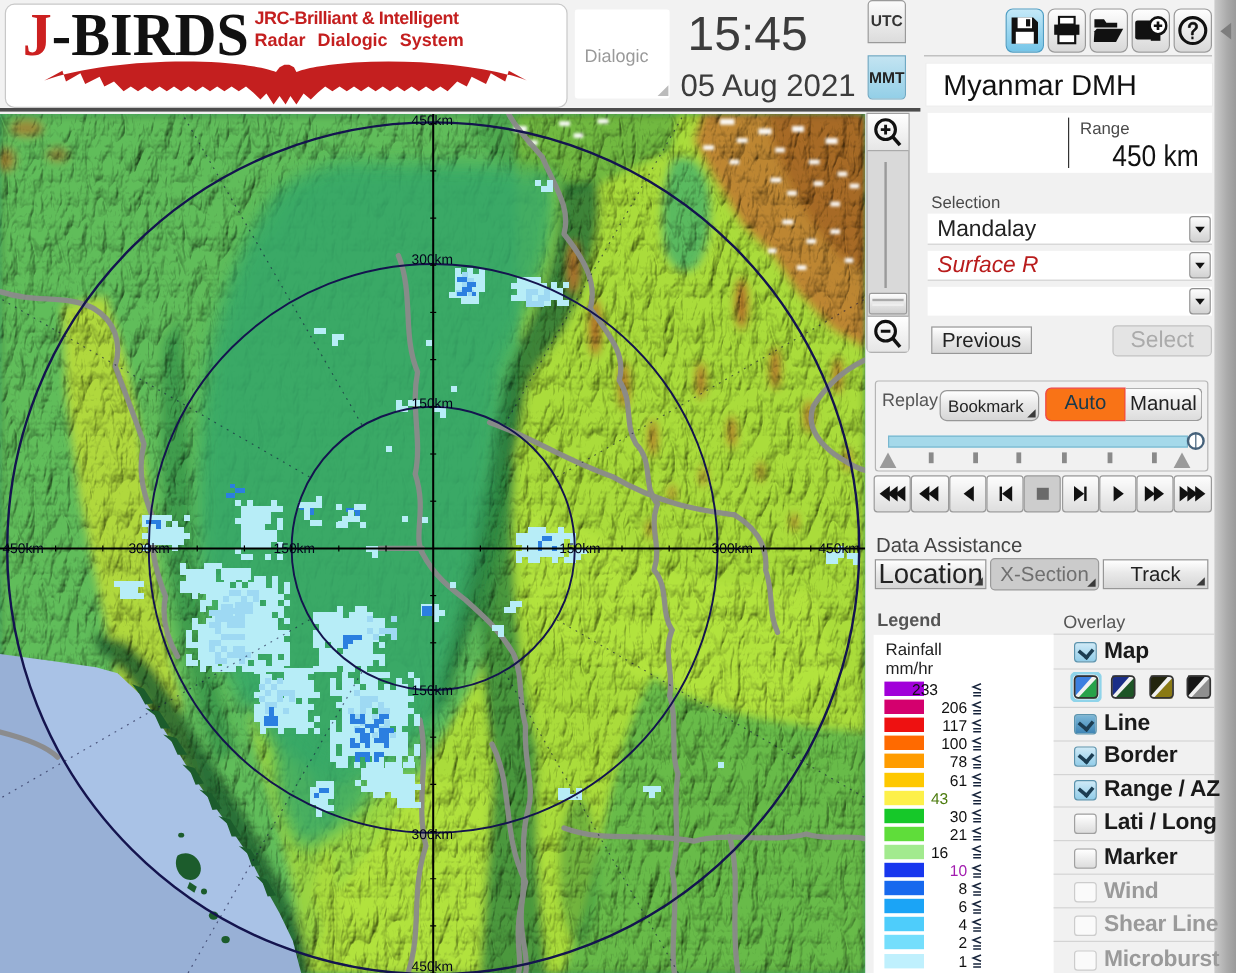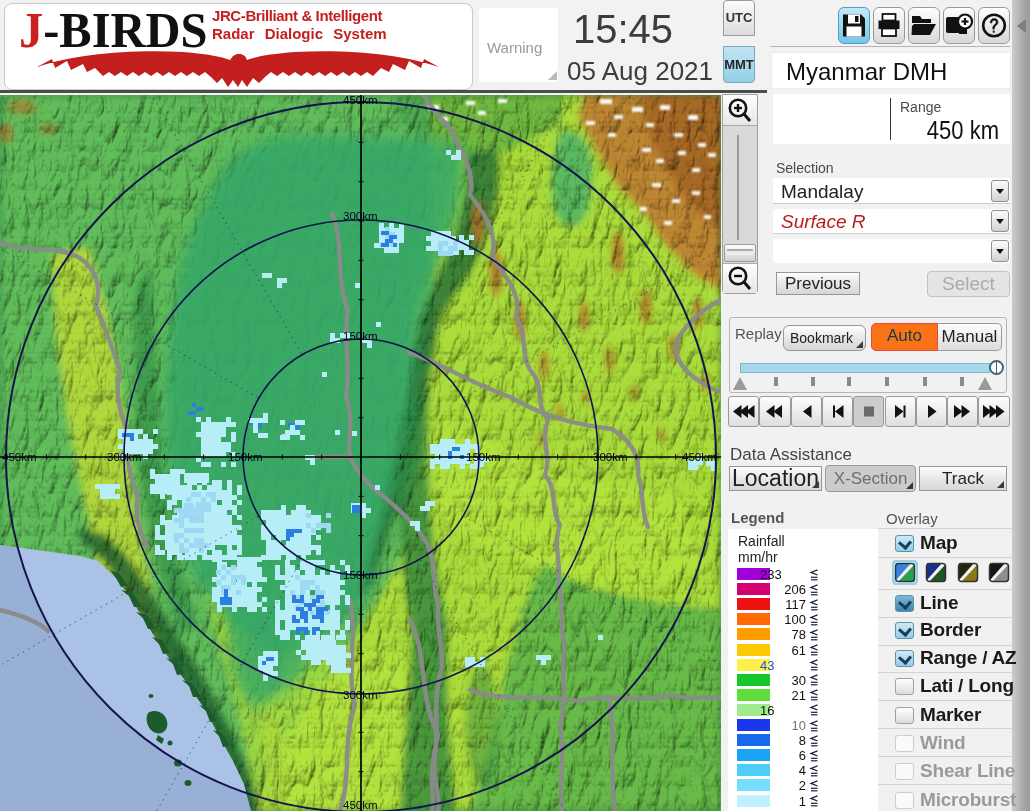--- a/index.html
+++ b/index.html
@@ -32,21 +32,21 @@
 <div class="abs" style="left:4px;top:3px;width:469px;height:87px;background:#ffffff;border:1px solid #c8c8c8;border-radius:8px;box-sizing:border-box;"></div>
 <div class="abs" style="left:19px;top:1px;width:230px;height:56px;font-family:'Liberation Serif',serif;font-weight:bold;font-size:51px;transform:scaleX(0.95);transform-origin:0 0;"><span style="color:#cc2020">J</span><span style="color:#111">-BIRDS</span></div>
 <div class="abs" style="left:212px;top:7px;font-weight:bold;font-size:15px;color:#c41f1f;letter-spacing:-0.4px;">JRC-Brilliant &amp; Intelligent</div>
 <div class="abs" style="left:212px;top:25px;font-weight:bold;font-size:15px;color:#c41f1f;word-spacing:6px;">Radar Dialogic System</div>
 
 <svg class="abs" style="left:33px;top:47px" width="410" height="42" viewBox="0 0 410 42" id="eaglesvg">
     <path d="M4,20 C40,7 100,2 150,5 C175,7 190,10 197,13 L200,9 204,7 208,7 212,9 214,13 C221,10 236,7 262,5 C312,2 370,7 406,20 L391,12 388,21 376,14 372,23 360,17 356,25 348,21 L340,29 334,25 L328,29 322,25 L316,29 310,25 L304,29 298,25 L292,29 286,25 L280,29 274,25 L268,29 262,25 L256,29 250,25 L244,29 238,25 L232,30 L226,36 220,31 214,40 209,33 205,40 200,33 195,40 189,31 184,36 178,30 L172,25 166,29 L160,25 154,29 L148,25 142,29 L136,25 130,29 L124,25 118,29 L112,25 106,29 L100,25 94,29 L88,25 82,29 L76,25 70,29 L62,21 54,25 50,17 38,23 34,14 22,21 19,12 Z" fill="#c41f1f"></path>
   </svg>
 
 <div class="abs" style="left:479px;top:8px;width:79px;height:74px;background:#ffffff;border-radius:2px;"></div>
-<div class="abs" style="left:487px;top:39px;font-size:15px;color:#9a9a9a;">Warning</div>
+<div class="abs" style="left:487px;top:39px;font-size:15px;color:#9a9a9a;">Dialogic</div>
 <div class="abs" style="left:548px;bottom:731px;width:0;height:0;border-left:9px solid transparent;border-bottom:9px solid #bbb;"></div>
 
 <div class="abs" style="left:573px;top:7px;width:160px;font-size:40px;color:#3c3c3c;">15:45</div>
 <div class="abs" style="left:567px;top:56px;width:220px;font-size:26px;color:#3c3c3c;">05 Aug 2021</div>
 
 <div class="abs" style="left:723px;top:0;width:32px;height:36px;background:linear-gradient(#fbfbfb,#dcdcdc);border:1px solid #9a9a9a;border-radius:4px 4px 0 0;box-sizing:border-box;color:#333;font-size:13px;font-weight:bold;text-align:center;line-height:34px;">UTC</div>
 <div class="abs" style="left:723px;top:46px;width:32px;height:37px;background:linear-gradient(#c3e4f2,#93cfe7);border:1px solid #6fa9c4;border-radius:0 0 4px 4px;box-sizing:border-box;color:#222;font-size:13px;font-weight:bold;text-align:center;line-height:35px;">MMT</div>
 
 <div id="toolbar">
     <div class="abs" style="left:838px;top:7px;width:32px;height:37px;background:linear-gradient(#c4e9f8,#74c5e8);border:1px solid #4e9ec4;border-radius:6px;box-sizing:border-box;"></div>
@@ -1714,49 +1714,49 @@
       <line x1="2" y1="10.8" x2="8.5" y2="10.8" stroke="#16233a" stroke-width="1.2"></line>
     </svg>
     <div class="abs" style="left:737px;top:643.5px;width:33px;height:12px;background:#fec800;"></div>
     <div class="abs" style="left:760px;top:642.5px;width:46px;font-size:13px;color:#111;text-align:right;">61</div>
     <svg class="abs" style="left:809px;top:644.0px" width="10" height="12" viewBox="0 0 10 12">
       <path d="M8.5,0.8 L2,3.4 8.5,6" stroke="#16233a" stroke-width="1.3" fill="none"></path>
       <line x1="2" y1="8.3" x2="8.5" y2="8.3" stroke="#16233a" stroke-width="1.2"></line>
       <line x1="2" y1="10.8" x2="8.5" y2="10.8" stroke="#16233a" stroke-width="1.2"></line>
     </svg>
     <div class="abs" style="left:737px;top:658.6px;width:33px;height:12px;background:#fdf04a;"></div>
-    <div class="abs" style="left:760px;top:657.6px;width:46px;font-size:13px;color:#1d4ed8;text-align:left;">43</div>
+    <div class="abs" style="left:760px;top:657.6px;width:46px;font-size:13px;color:#4d7c0f;text-align:center;">43</div>
     <svg class="abs" style="left:809px;top:659.1px" width="10" height="12" viewBox="0 0 10 12">
       <path d="M8.5,0.8 L2,3.4 8.5,6" stroke="#16233a" stroke-width="1.3" fill="none"></path>
       <line x1="2" y1="8.3" x2="8.5" y2="8.3" stroke="#16233a" stroke-width="1.2"></line>
       <line x1="2" y1="10.8" x2="8.5" y2="10.8" stroke="#16233a" stroke-width="1.2"></line>
     </svg>
     <div class="abs" style="left:737px;top:673.7px;width:33px;height:12px;background:#16c829;"></div>
     <div class="abs" style="left:760px;top:672.7px;width:46px;font-size:13px;color:#111;text-align:right;">30</div>
     <svg class="abs" style="left:809px;top:674.2px" width="10" height="12" viewBox="0 0 10 12">
       <path d="M8.5,0.8 L2,3.4 8.5,6" stroke="#16233a" stroke-width="1.3" fill="none"></path>
       <line x1="2" y1="8.3" x2="8.5" y2="8.3" stroke="#16233a" stroke-width="1.2"></line>
       <line x1="2" y1="10.8" x2="8.5" y2="10.8" stroke="#16233a" stroke-width="1.2"></line>
     </svg>
     <div class="abs" style="left:737px;top:688.8px;width:33px;height:12px;background:#5fdd3a;"></div>
     <div class="abs" style="left:760px;top:687.8px;width:46px;font-size:13px;color:#111;text-align:right;">21</div>
     <svg class="abs" style="left:809px;top:689.3px" width="10" height="12" viewBox="0 0 10 12">
       <path d="M8.5,0.8 L2,3.4 8.5,6" stroke="#16233a" stroke-width="1.3" fill="none"></path>
       <line x1="2" y1="8.3" x2="8.5" y2="8.3" stroke="#16233a" stroke-width="1.2"></line>
       <line x1="2" y1="10.8" x2="8.5" y2="10.8" stroke="#16233a" stroke-width="1.2"></line>
     </svg>
     <div class="abs" style="left:737px;top:703.9px;width:33px;height:12px;background:#a2ea8e;"></div>
-    <div class="abs" style="left:760px;top:702.9px;width:46px;font-size:13px;color:#111;text-align:left;">16</div>
+    <div class="abs" style="left:760px;top:702.9px;width:46px;font-size:13px;color:#111;text-align:center;">16</div>
     <svg class="abs" style="left:809px;top:704.4px" width="10" height="12" viewBox="0 0 10 12">
       <path d="M8.5,0.8 L2,3.4 8.5,6" stroke="#16233a" stroke-width="1.3" fill="none"></path>
       <line x1="2" y1="8.3" x2="8.5" y2="8.3" stroke="#16233a" stroke-width="1.2"></line>
       <line x1="2" y1="10.8" x2="8.5" y2="10.8" stroke="#16233a" stroke-width="1.2"></line>
     </svg>
     <div class="abs" style="left:737px;top:719.0px;width:33px;height:12px;background:#1837ee;"></div>
-    <div class="abs" style="left:760px;top:718.0px;width:46px;font-size:13px;color:#737373;text-align:right;">10</div>
+    <div class="abs" style="left:760px;top:718.0px;width:46px;font-size:13px;color:#a21caf;text-align:right;">10</div>
     <svg class="abs" style="left:809px;top:719.5px" width="10" height="12" viewBox="0 0 10 12">
       <path d="M8.5,0.8 L2,3.4 8.5,6" stroke="#16233a" stroke-width="1.3" fill="none"></path>
       <line x1="2" y1="8.3" x2="8.5" y2="8.3" stroke="#16233a" stroke-width="1.2"></line>
       <line x1="2" y1="10.8" x2="8.5" y2="10.8" stroke="#16233a" stroke-width="1.2"></line>
     </svg>
     <div class="abs" style="left:737px;top:734.1px;width:33px;height:12px;background:#1769ee;"></div>
     <div class="abs" style="left:760px;top:733.1px;width:46px;font-size:13px;color:#111;text-align:right;">8</div>
     <svg class="abs" style="left:809px;top:734.6px" width="10" height="12" viewBox="0 0 10 12">
       <path d="M8.5,0.8 L2,3.4 8.5,6" stroke="#16233a" stroke-width="1.3" fill="none"></path>
       <line x1="2" y1="8.3" x2="8.5" y2="8.3" stroke="#16233a" stroke-width="1.2"></line>

